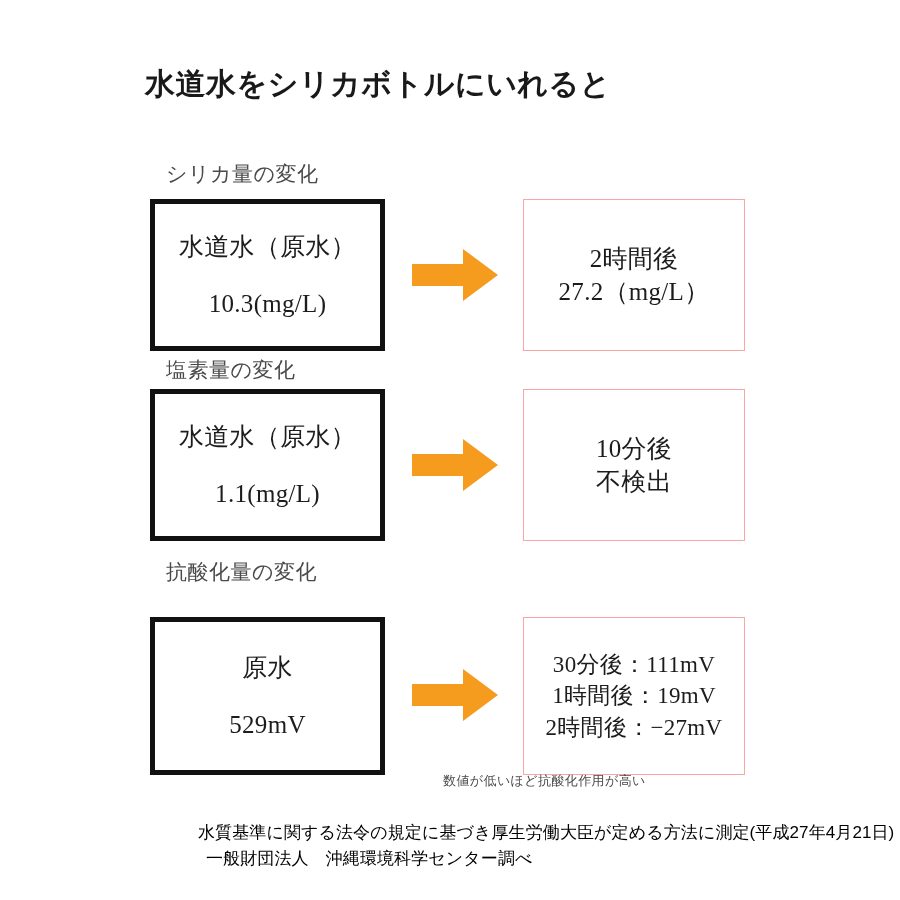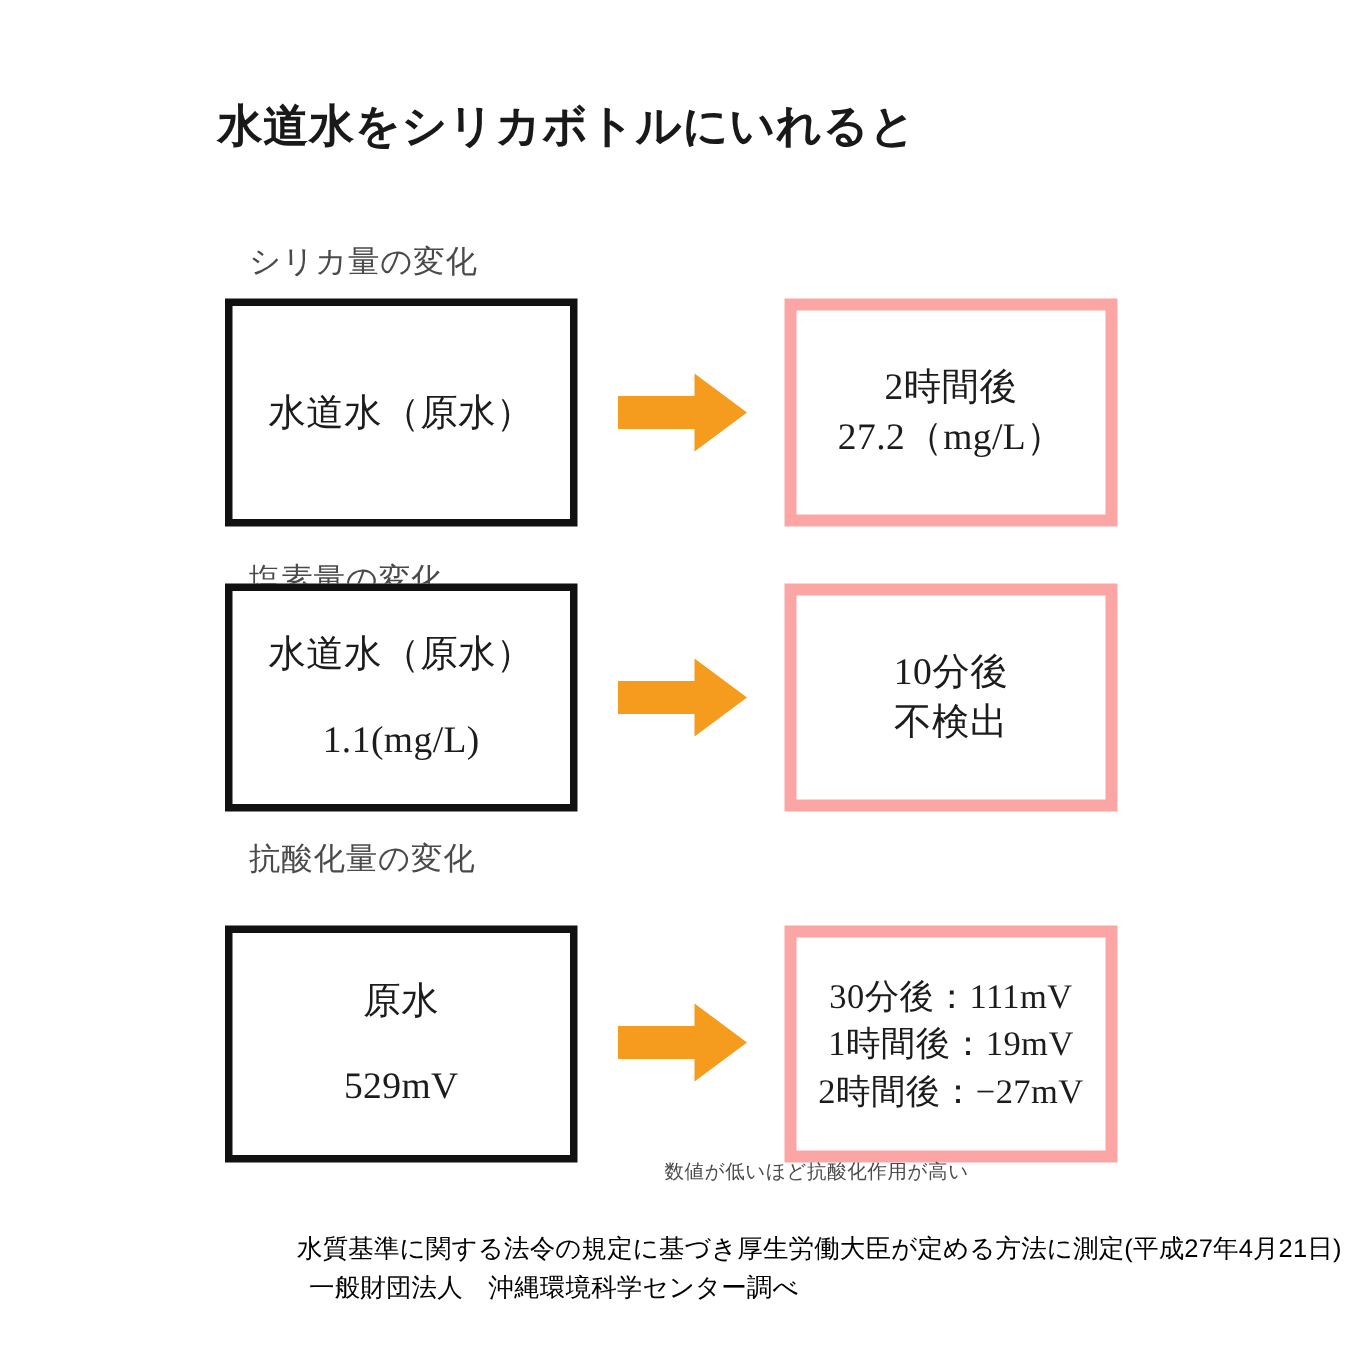--- a/index.html
+++ b/index.html
@@ -42,21 +42,21 @@
   .section-label {
     position: absolute;
     left: 166px;
     font-size: 21px;
     color: #4a4a4a;
     letter-spacing: 0.5px;
     white-space: nowrap;
     font-family: "Liberation Sans", "DejaVu Sans", sans-serif;
   }
   .section-label.s1 { top: 160px; }
-  .section-label.s2 { top: 372px; }
+  .section-label.s2 { top: 356px; }
   .section-label.s3 { top: 558px; }
 
   
   .row {
     position: absolute;
     left: 0;
     width: 900px;
   }
   .row.r1 { top: 199px; height: 155px; }
   .row.r2 { top: 389px; height: 155px; }
@@ -75,21 +75,21 @@
   }
   .box.left {
     left: 150px;
     width: 235px;
     border: 5px solid #111111;
     gap: 24px;
   }
   .box.right {
     left: 523px;
     width: 222px;
-    border: 8px solid #fca5a5;
+    border: 1px solid #fca5a5;
   }
   .row.r1 .box, .row.r2 .box { height: 152px; }
   .row.r3 .box { height: 158px; }
 
   .box-line {
     font-size: 25px;
     line-height: 1.32;
     color: #1c1c1c;
     white-space: nowrap;
     letter-spacing: 0.3px;
@@ -142,20 +142,21 @@
 
 <div class="canvas">
 
   <div class="page-title">水道水をシリカボトルにいれると</div>
 
   <div class="section-label s1">シリカ量の変化</div>
 
   <div class="row r1">
     <div class="box left">
       <div class="box-line">水道水（原水）</div>
+      <div class="box-line">10.3(mg/L)</div>
     </div>
 
     <div class="arrow">
       <svg viewBox="0 0 90 60" xmlns="http://www.w3.org/2000/svg" aria-hidden="true">
         <polygon points="2,19 53,19 53,4 88,30 53,56 53,41 2,41" fill="#f59b1e"></polygon>
       </svg>
     </div>
 
     <div class="box right">
       <div class="box-line">2時間後</div>

